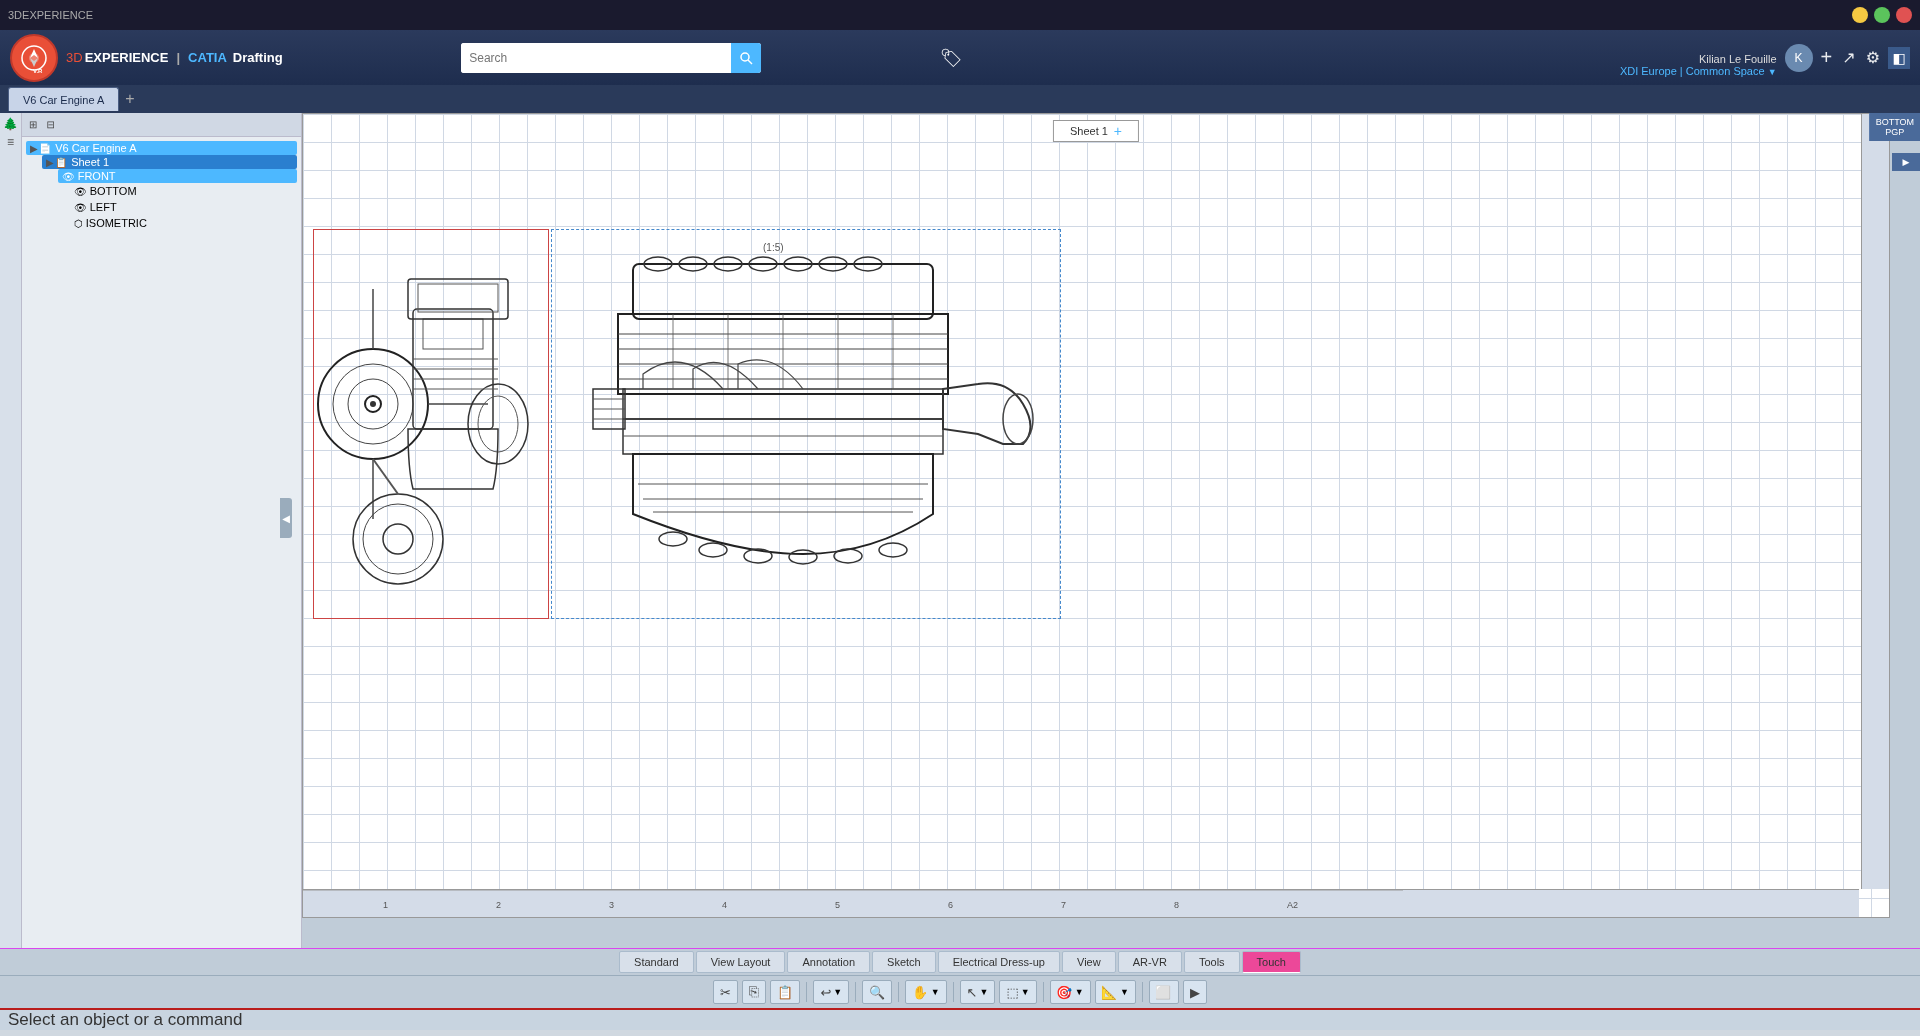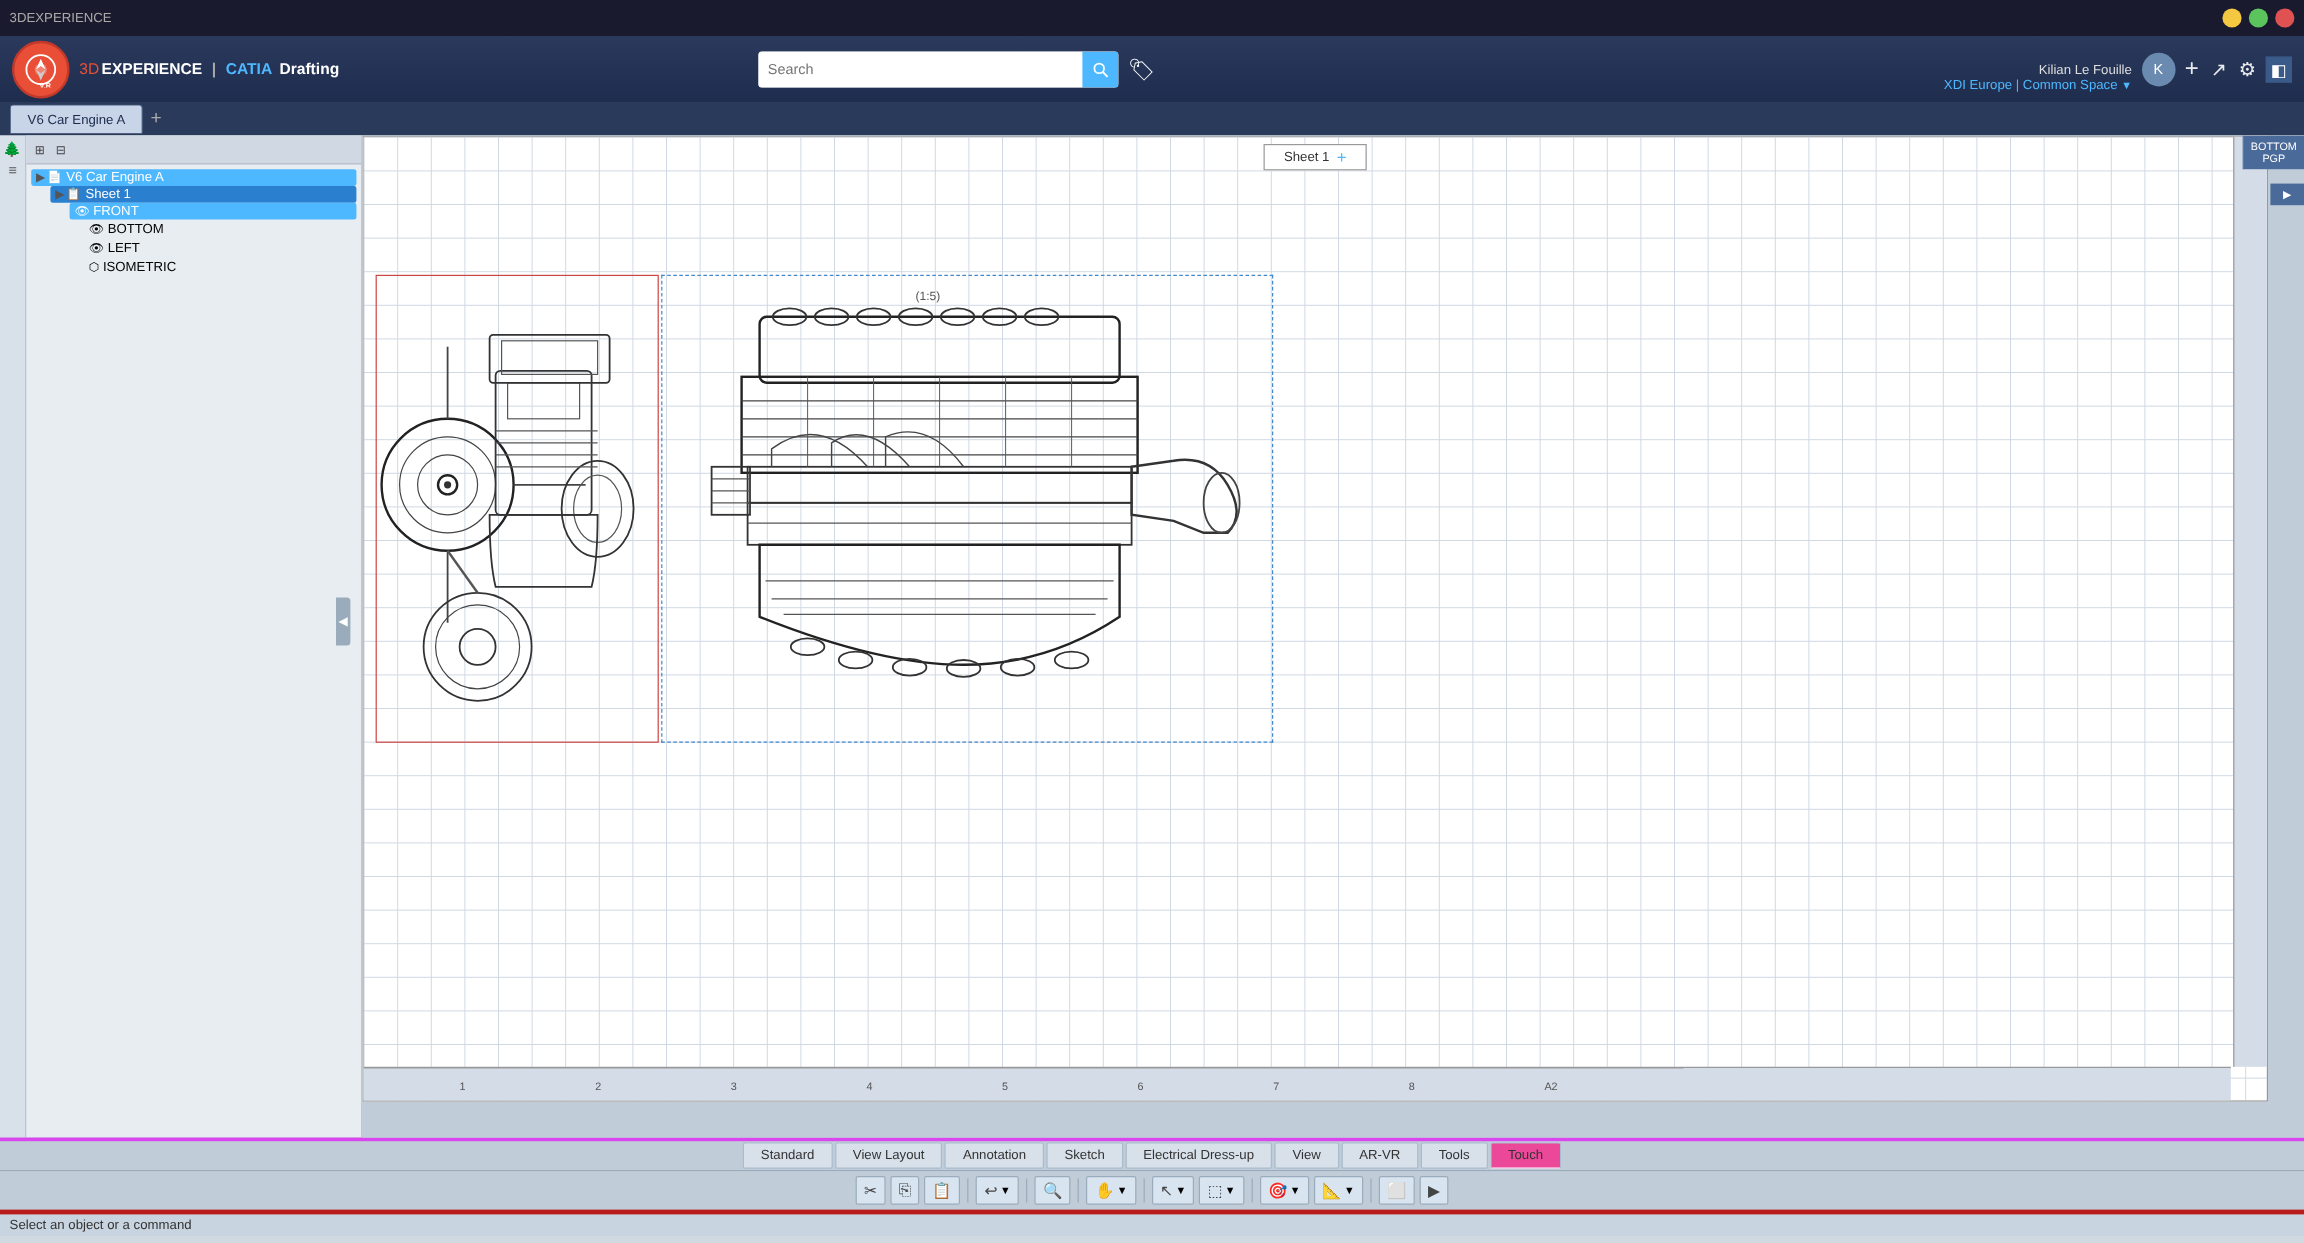--- a/index.html
+++ b/index.html
@@ -147,21 +147,21 @@
     
     #bottom-area {
       width: 100%; background: #b8c4d0;
       display: flex; flex-direction: column;
     }
 
     
     #bottom-tabs {
       width: 100%; height: 28px; background: #c0ccd8;
       display: flex; align-items: center; justify-content: center; gap: 2px;
-      border-top: 3px solid #d946ef; border-bottom: 1px solid #9aacbc;
+      border-top: 1px solid #d946ef; border-bottom: 1px solid #9aacbc;
     }
     .bottom-tab {
       height: 22px; padding: 0 14px; background: #d8e0ea; color: #333;
       display: flex; align-items: center; font-size: 11px; cursor: pointer;
       border: 1px solid #aabbcc; border-radius: 2px;
     }
     .bottom-tab.active { background: #ec4899; border-bottom-color: white; }
 
     
     #cmd-toolbar {
@@ -174,21 +174,21 @@
       display: flex; align-items: center; gap: 2px; cursor: pointer; font-size: 11px;
       border-radius: 2px;
     }
     .cmd-btn-icon { font-size: 13px; color: #444; }
     .cmd-separator { width: 1px; height: 20px; background: #9aacbc; margin: 0 2px; }
 
     
     #statusbar {
       width: 100%; height: 22px; background: #c8d4e0;
       display: flex; align-items: center; padding: 0 8px;
-      border-top: 4px solid #b91c1c; font-size: 11px; color: #333;
+      border-top: 2px solid #b91c1c; font-size: 17px; color: #333;
     }
 
     
     .collapse-handle {
       position: absolute; left: 280px; top: 50%; transform: translateY(-50%);
       width: 12px; height: 40px; background: #9aacbc; cursor: pointer;
       display: flex; align-items: center; justify-content: center;
       font-size: 10px; color: white; border-radius: 0 3px 3px 0; z-index: 10;
     }
 
@@ -243,21 +243,21 @@
   </div>
 
   <div class="brand">
     <span style="color:#e94f37; font-weight:400;">3D</span>
       <span style="color:white; font-weight:bold;">EXPERIENCE</span>
     <span style="color:#aaa; margin:0 6px;">|</span>
     <span style="color:#4db8ff; font-weight:bold; margin-right:4px;">CATIA</span>
     <span style="color:white;">Drafting</span>
   </div>
 
-  <div style="flex:1; display:flex; justify-content:flex-end;">
+  <div style="flex:1; display:flex; justify-content:center;">
     <div id="search-bar">
       <input type="text" style="font-size: 12px;" placeholder="Search">
       <div class="search-btn">
         <svg width="14" height="14" viewBox="0 0 14 14">
           <circle cx="6" cy="6" r="4" fill="none" stroke="white" stroke-width="1.5"></circle>
           <line x1="9" y1="9" x2="13" y2="13" stroke="white" stroke-width="1.5"></line>
         </svg>
       </div>
     </div>
   </div>

